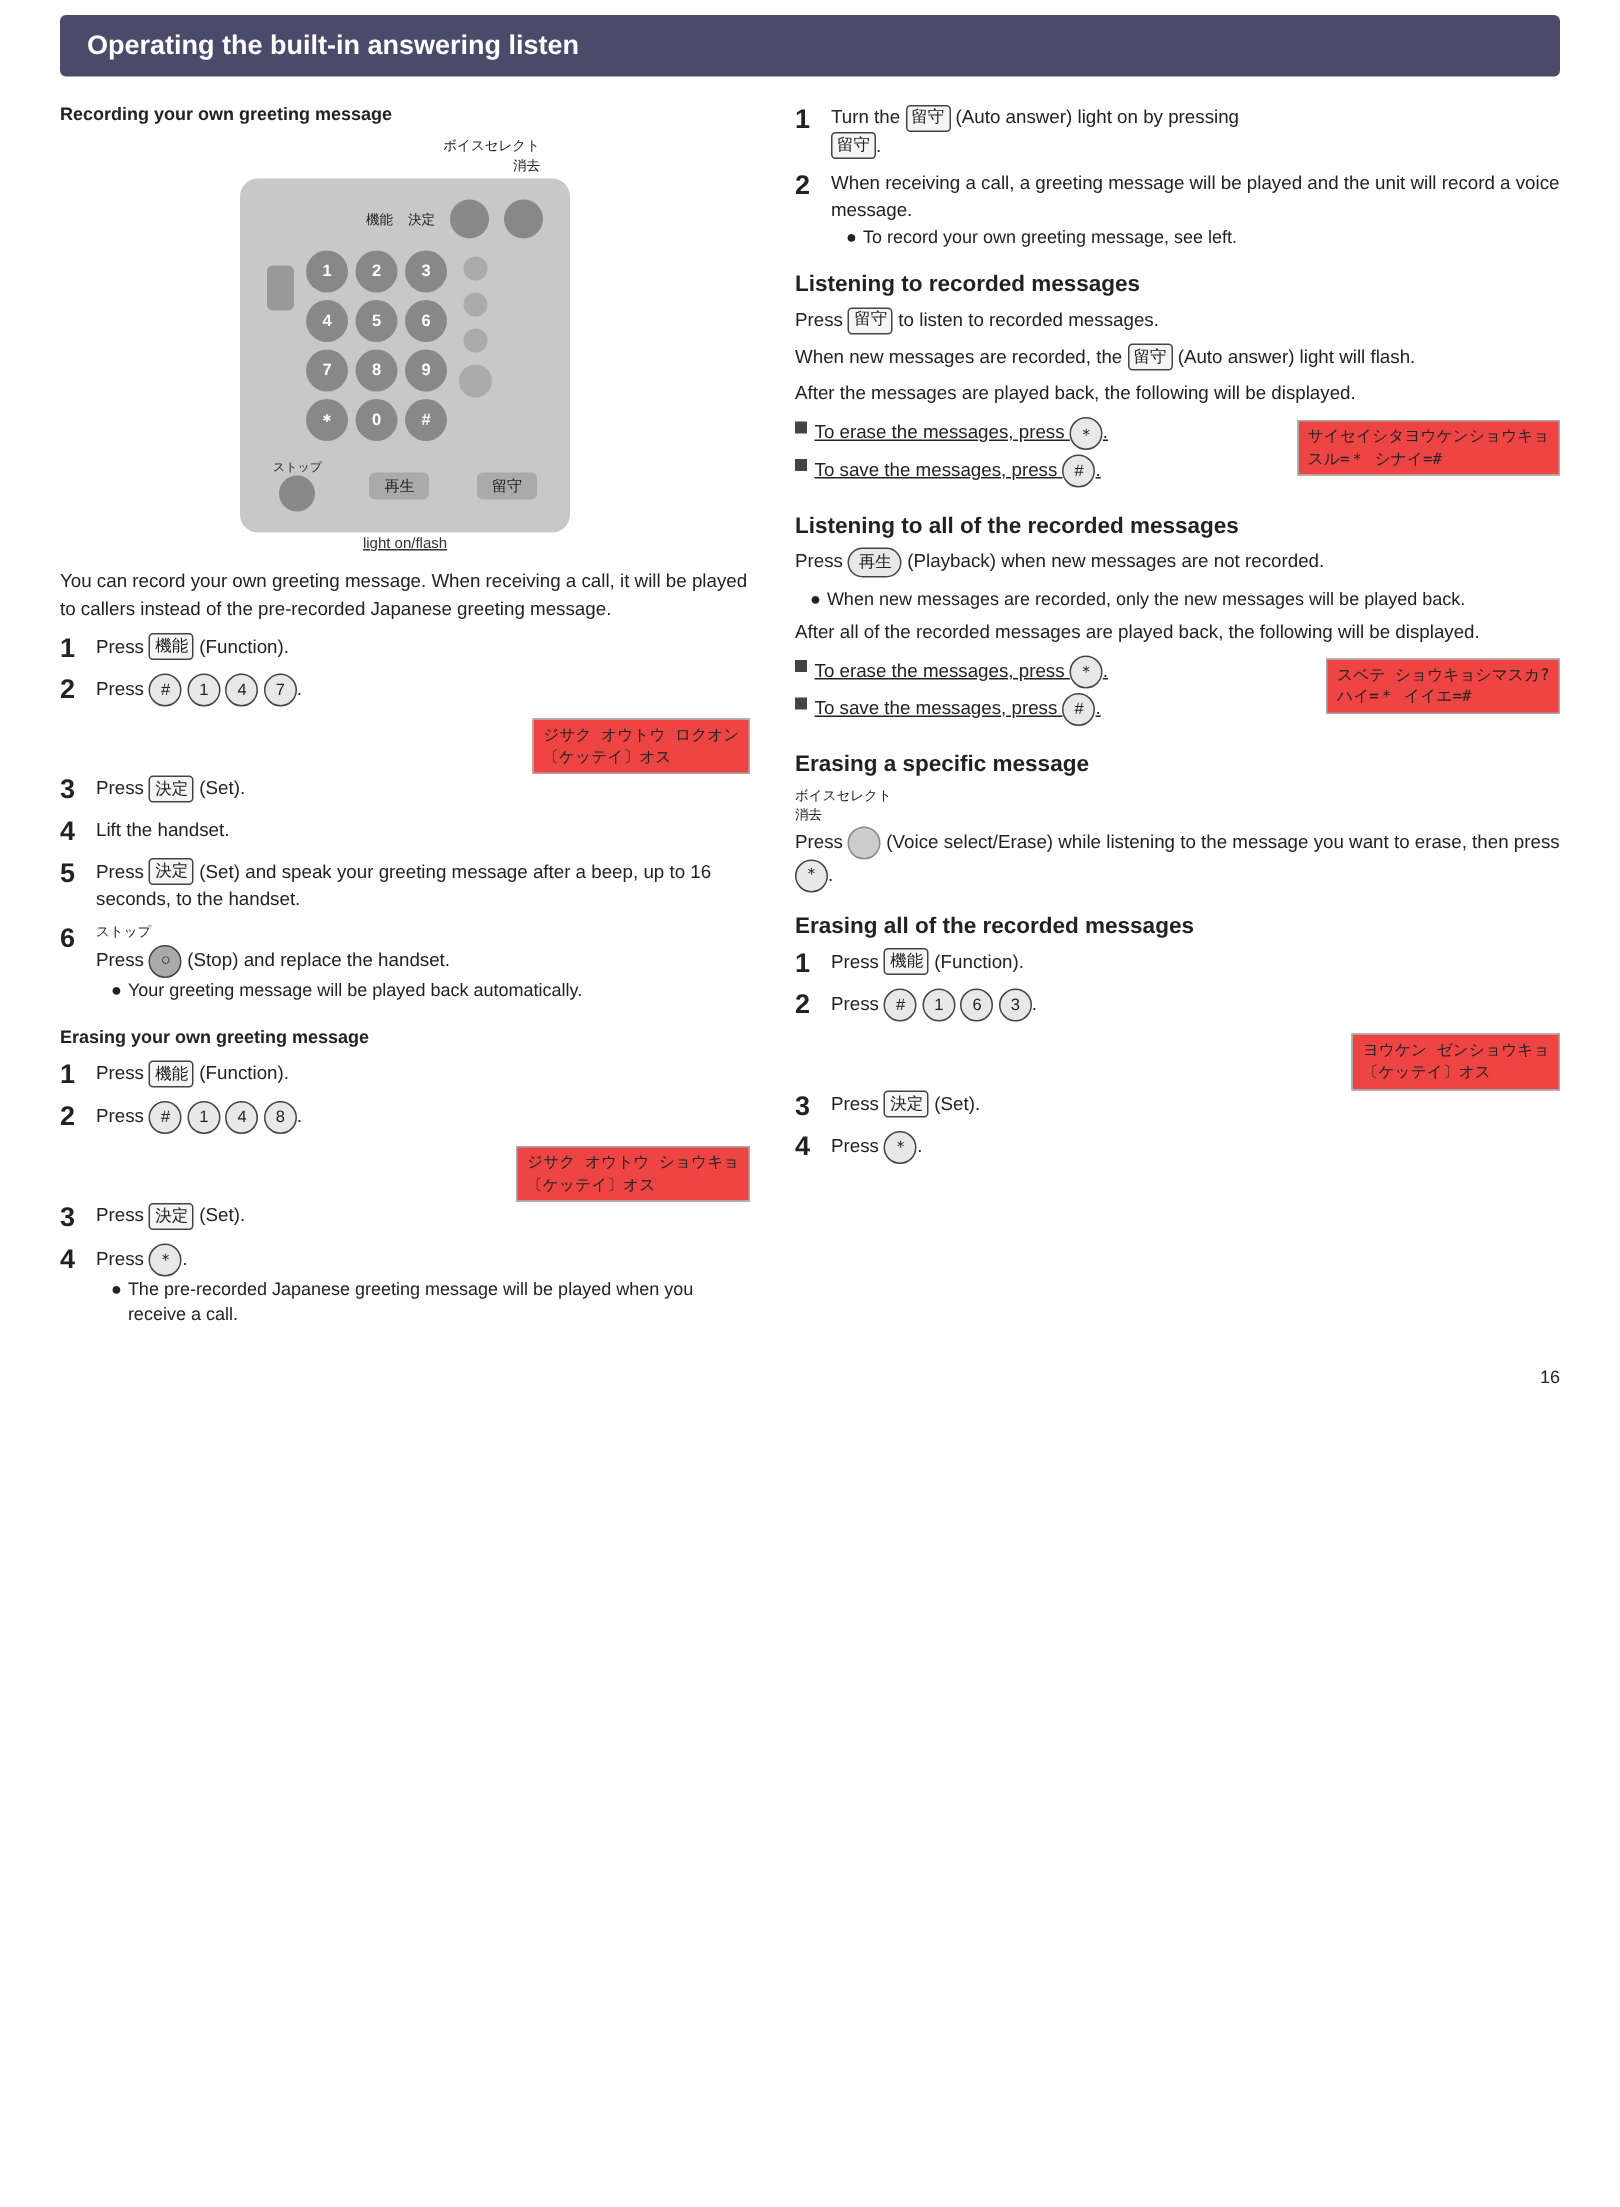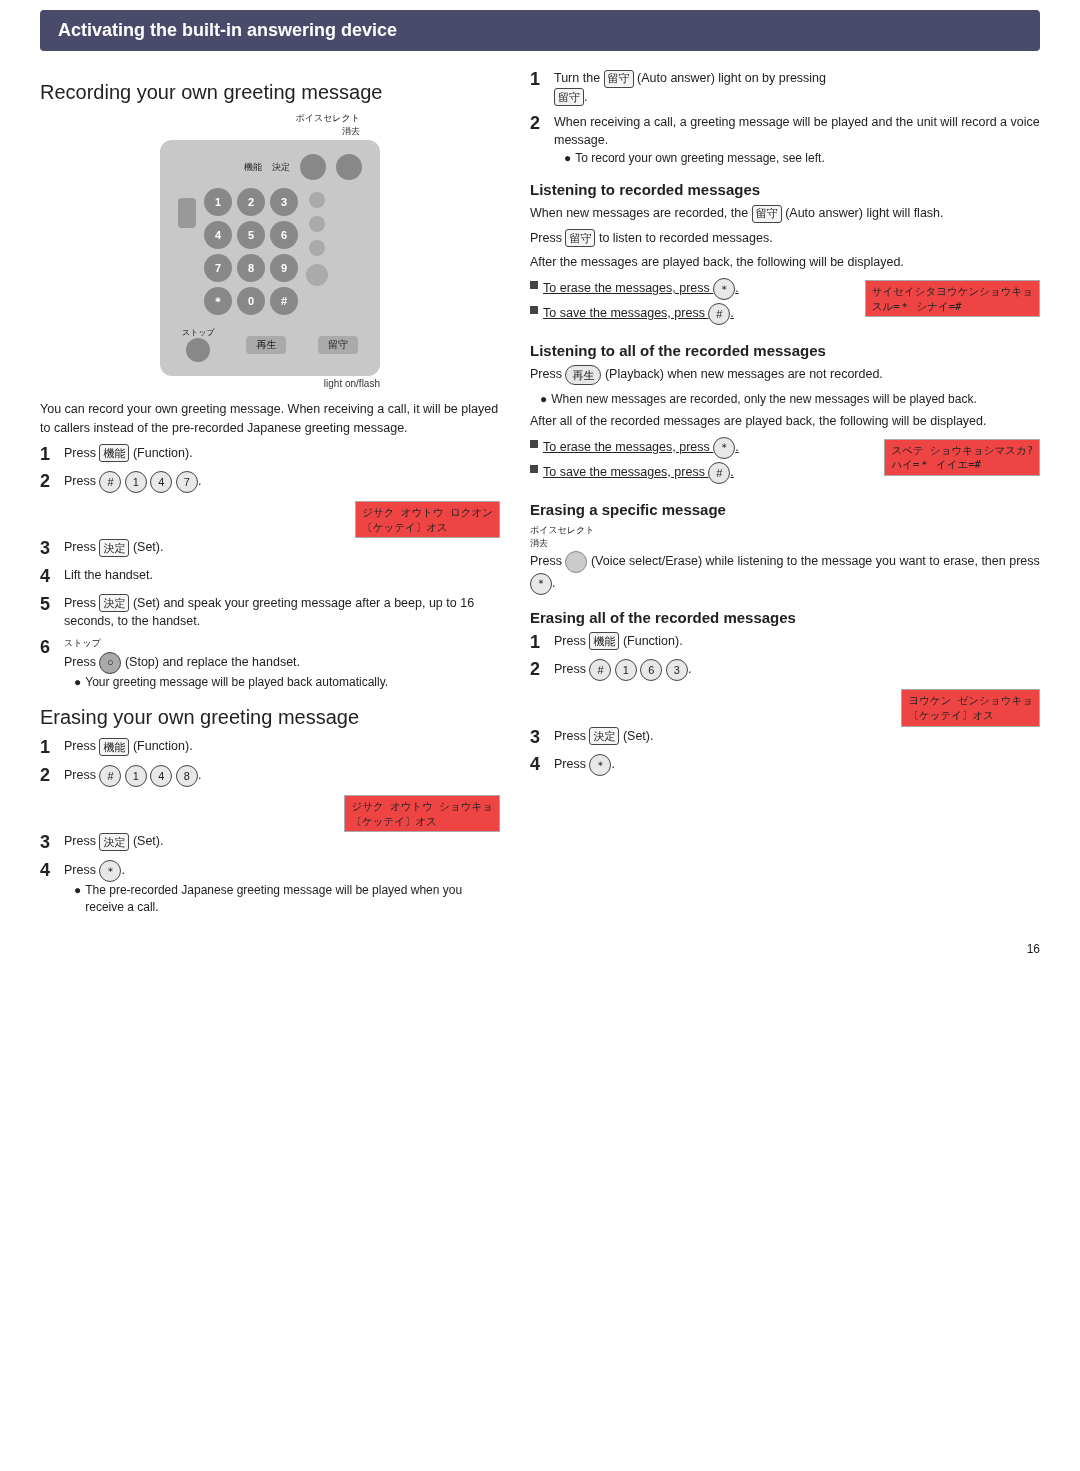--- a/index.html
+++ b/index.html
@@ -30,24 +30,24 @@
       gap: 30px;
     }
     .left-col {
       flex: 0 0 460px;
       max-width: 460px;
     }
     .right-col {
       flex: 1;
     }
     h2 {
-      font-size: 20px;
-      font-weight: normal;
+      font-size: 12px;
+      font-weight: bold;
       margin-bottom: 8px;
-      margin-top: 12px;
+      margin-top: 0;
     }
     h3 {
       font-size: 15px;
       font-weight: bold;
       margin-bottom: 6px;
       margin-top: 14px;
     }
     p {
       font-size: 12.5px;
       line-height: 1.5;
@@ -195,21 +195,21 @@
       font-size: 12px;
       margin-top: 20px;
     }
   </style>
 </head>
 <body>
 
 <div class="page">
 
   <div class="header-bar">
-    <span>Activating the built-in answering device</span>
+    <span>Operating the built-in answering listen</span>
   </div>
 
   <div class="two-col">
 
     <div class="left-col">
 
       <h2>Recording your own greeting message</h2>
 
       <div class="phone-diagram">
         <div style="position:relative; display:inline-block;">
@@ -256,21 +256,21 @@
             
             <div style="display:flex; justify-content:space-between; align-items:center; padding: 0 4px;">
               <div style="display:flex;flex-direction:column;align-items:center;">
                 <span style="font-size:8px;">ストップ</span>
                 <div style="width:24px; height:24px; background:#888; border-radius:50%;"></div>
               </div>
               <div style="background:#aaa; border-radius:4px; padding:2px 10px; font-size:10px;">再生</div>
               <div style="background:#aaa; border-radius:4px; padding:2px 10px; font-size:10px;">留守</div>
             </div>
           </div>
-          <div class="light-on" style="font-size:10px; text-align:right; margin-top:2px;">light on/flash</div>
+          <div class="light-on" style="font-size:10px; text-align:center; margin-top:2px;text-decoration:underline;">light on/flash</div>
         </div>
       </div>
 
       <p>You can record your own greeting message. When receiving a call, it will be played to callers instead of the pre-recorded Japanese greeting message.</p>
 
       <div class="step">
         <span class="step-num">1</span>
         <span class="step-content">
           Press <span class="btn">機能</span> (Function).
         </span>
@@ -375,24 +375,24 @@
           When receiving a call, a greeting message will be played and the unit will record a voice message.
           <div class="bullet-note">
             <span>●</span>
               <span>To record your own greeting message, see left.</span>
           </div>
         </span>
       </div>
 
       <h3>Listening to recorded messages</h3>
       <p>
-        When new messages are recorded, the <span class="btn">留守</span> (Auto answer) light will flash.
+        Press <span class="btn">留守</span> to listen to recorded messages.
       </p>
       <p>
-        Press <span class="btn">留守</span> to listen to recorded messages.
+        When new messages are recorded, the <span class="btn">留守</span> (Auto answer) light will flash.
       </p>
       <p>After the messages are played back, the following will be displayed.</p>
       <div class="clearfix">
         <div class="display-box">
           サイセイシタヨウケンショウキョ<br>スル=＊ シナイ=#
         </div>
         <div class="rule-line">
           <span class="square-bullet"></span>
           <span>To erase the messages, press <span class="btn-round">＊</span>.</span>
         </div>

